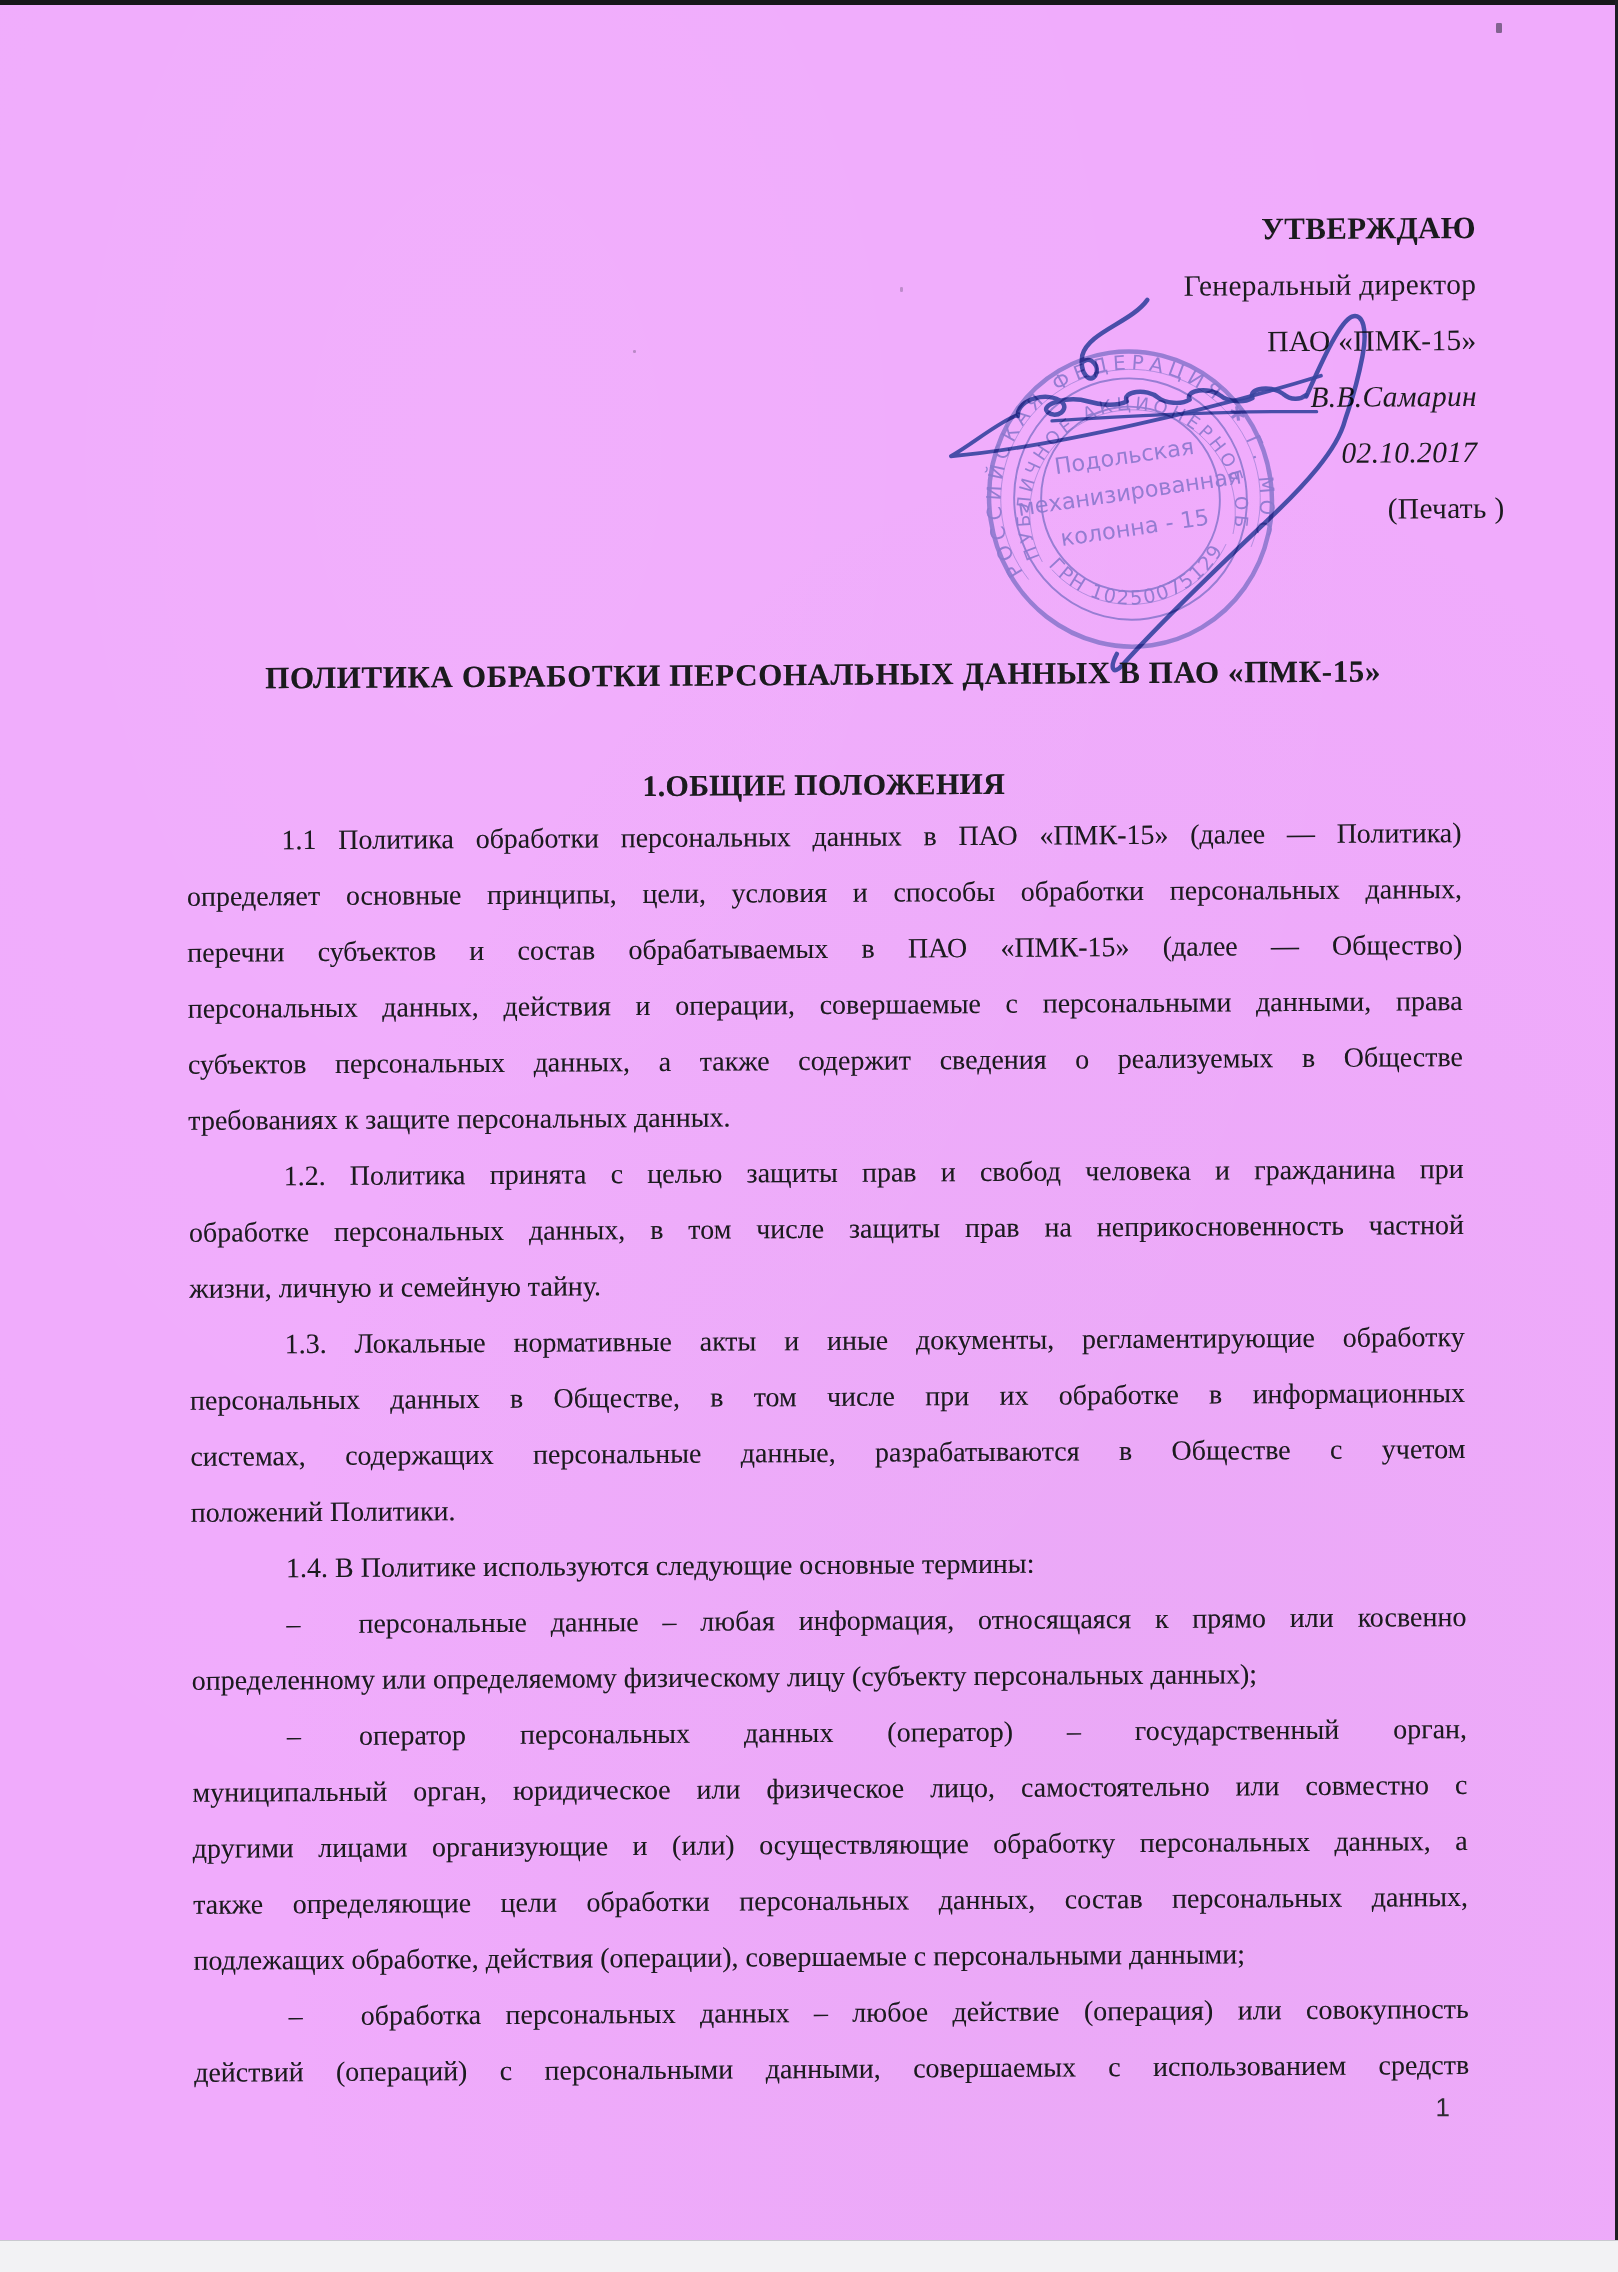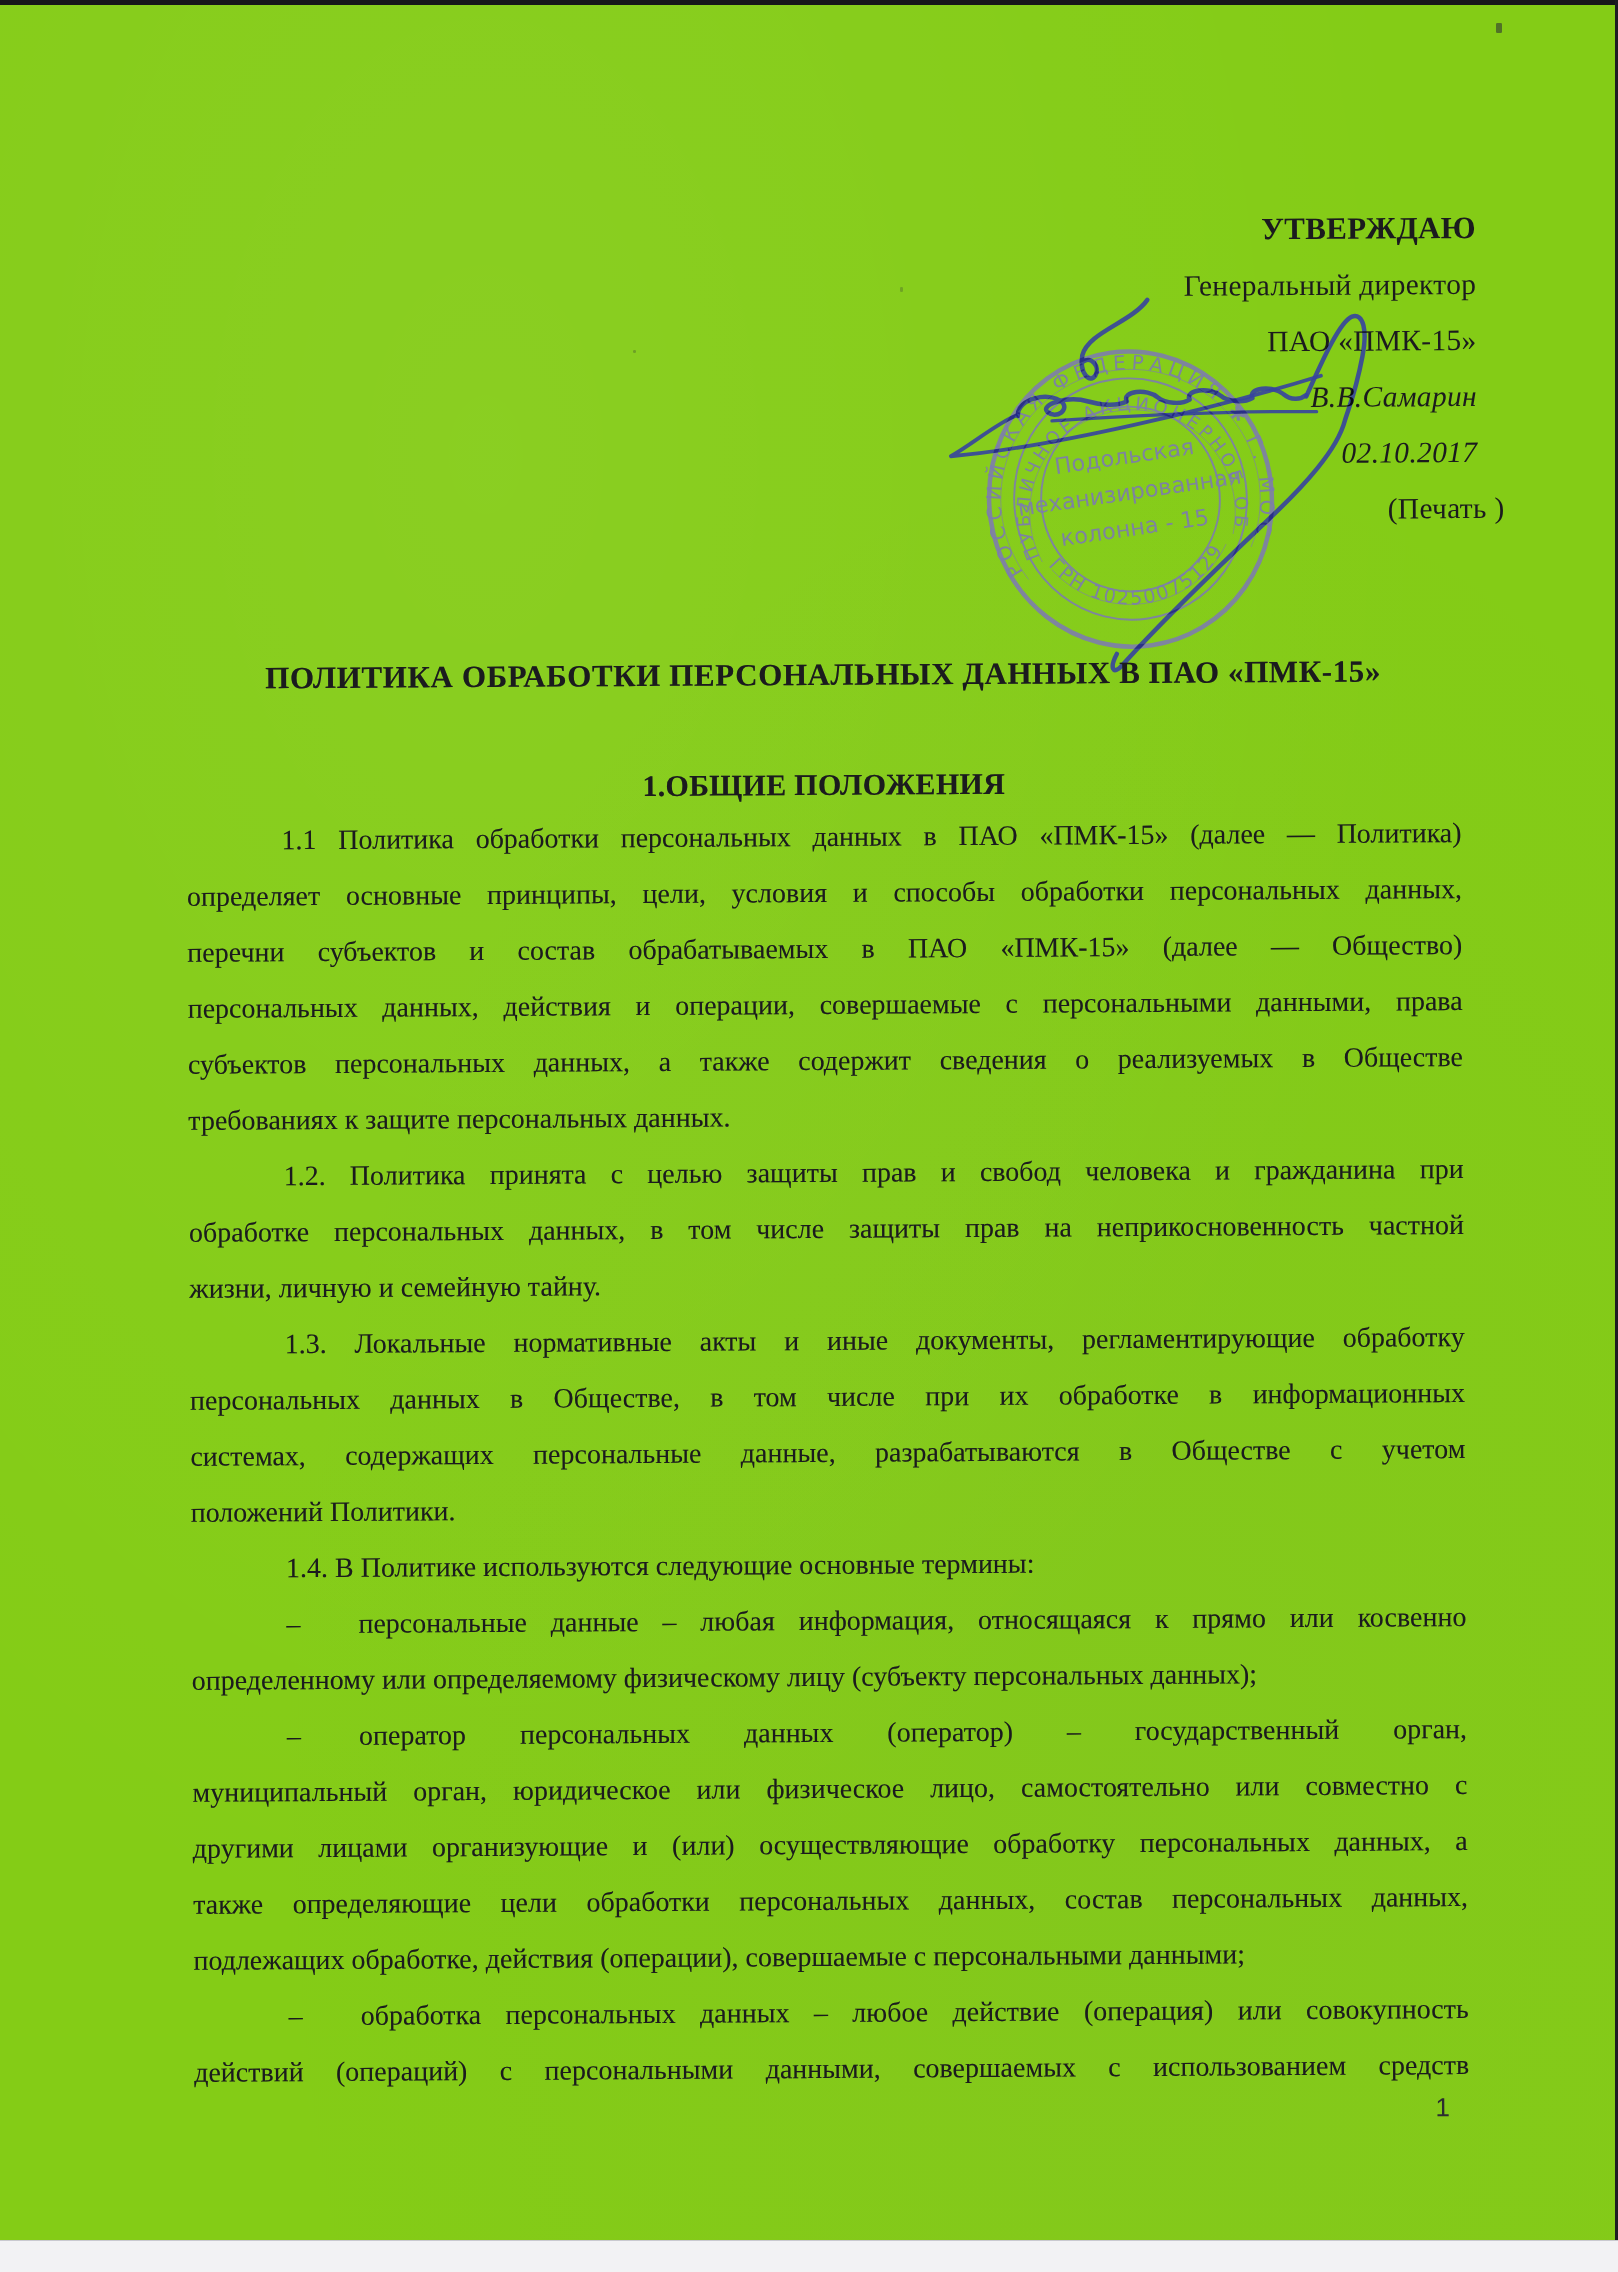--- a/index.html
+++ b/index.html
@@ -1,19 +1,19 @@
 <!DOCTYPE html>
 <html style="font-size:10.3px"><head>
 <meta charset="utf-8">
 <style>
   html,body{margin:0;padding:0;background:#4a4a4e;}
   .page{
     position:relative;
     width:1619px;height:2273px;
-    background:#84cc16;
+    background:#f0abfc;
     overflow:hidden;
     font-family:"Liberation Serif", serif;
     color:#1b1b1e;
   }
   .grain{
     position:absolute;inset:0;
     background:
       radial-gradient(ellipse at 30% 20%, rgba(255,255,255,.05), rgba(0,0,0,0) 60%),
       radial-gradient(ellipse at 70% 80%, rgba(120,120,140,.05), rgba(0,0,0,0) 55%);
   }

